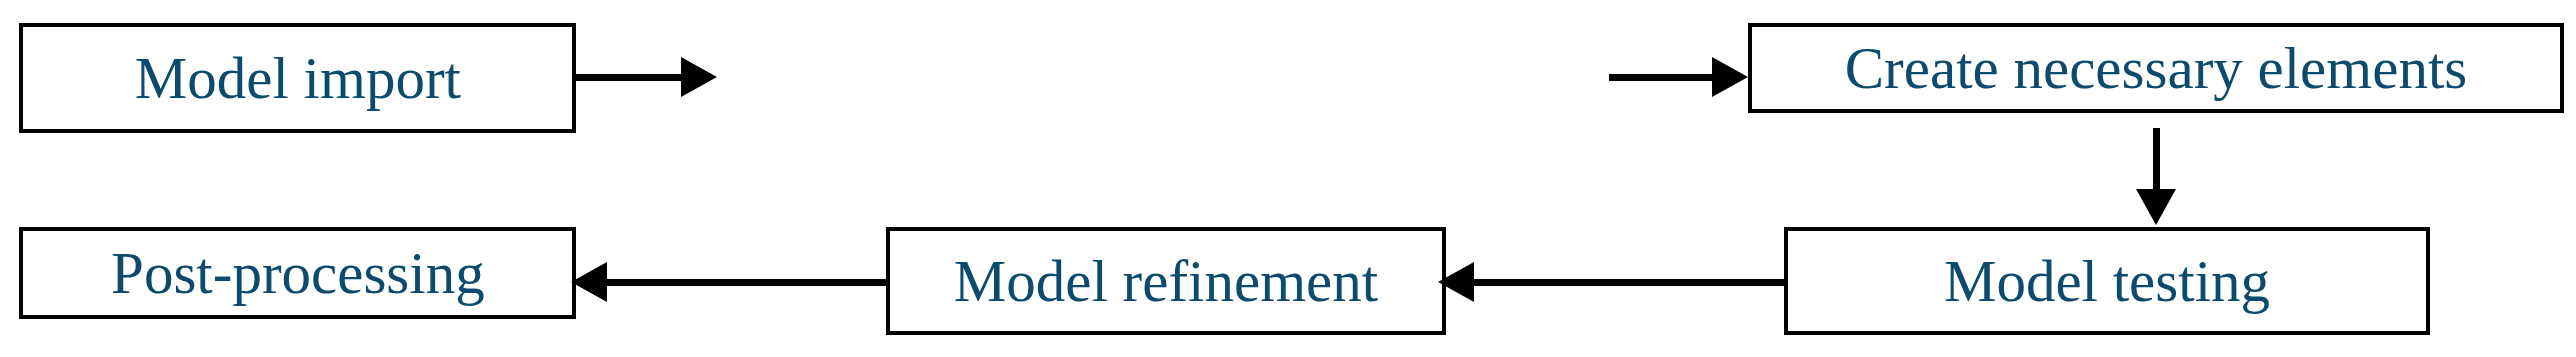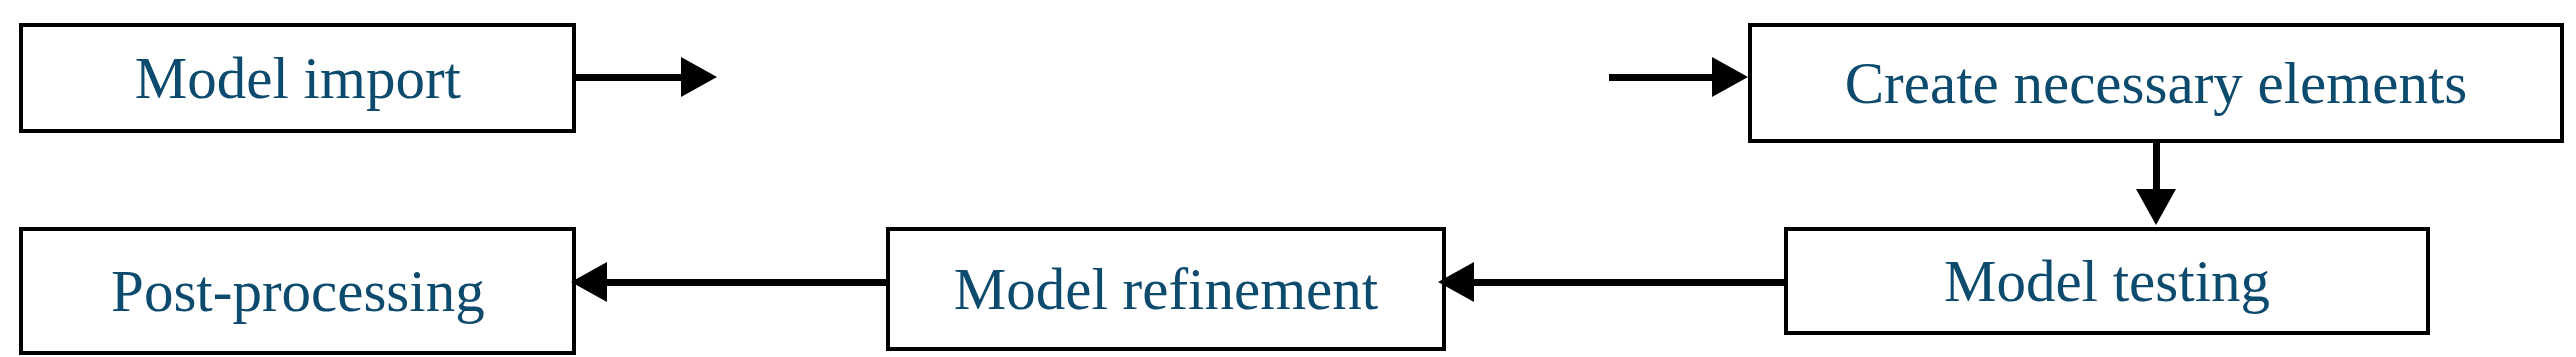--- a/index.html
+++ b/index.html
@@ -65,25 +65,25 @@
   }
   .arrow-down {
     border-left: 20px solid transparent;
     border-right: 20px solid transparent;
     border-top: 36px solid #000000;
   }
 
   
   #node-model-import        { left: 19.4px;   top: 23px;  width: 557px;  height: 110px; }
   #node-model-property      { left: 716px;  top: 23px;  width: 898px; height: 110px; }
-  #node-create-elements     { left: 1748px; top: 23px;  width: 816px; height: 120px; }
+  #node-create-elements     { left: 1748px; top: 23px;  width: 816px; height: 90px; }
 
   
-  #node-post-processing     { left: 19.4px;   top: 227px; width: 557px;  height: 128px; }
-  #node-model-refinement    { left: 886px; top: 227px; width: 560px;  height: 124px; }
+  #node-post-processing     { left: 19.4px;   top: 227px; width: 557px;  height: 92px; }
+  #node-model-refinement    { left: 886px; top: 227px; width: 560px;  height: 108px; }
   #node-model-testing       { left: 1784px; top: 227px; width: 646px;  height: 108px; }
 
   
   #conn-import-to-property      { left: 572px;  top: 74px;  width: 112px; }
   #head-import-to-property      { left: 681px;  top: 57px; }
 
   #conn-property-to-create      { left: 1609px; top: 74px;  width: 104px; }
   #head-property-to-create      { left: 1712px; top: 57px; }
 
   #conn-create-to-testing       { left: 2153px; top: 128px; height: 62px; }

